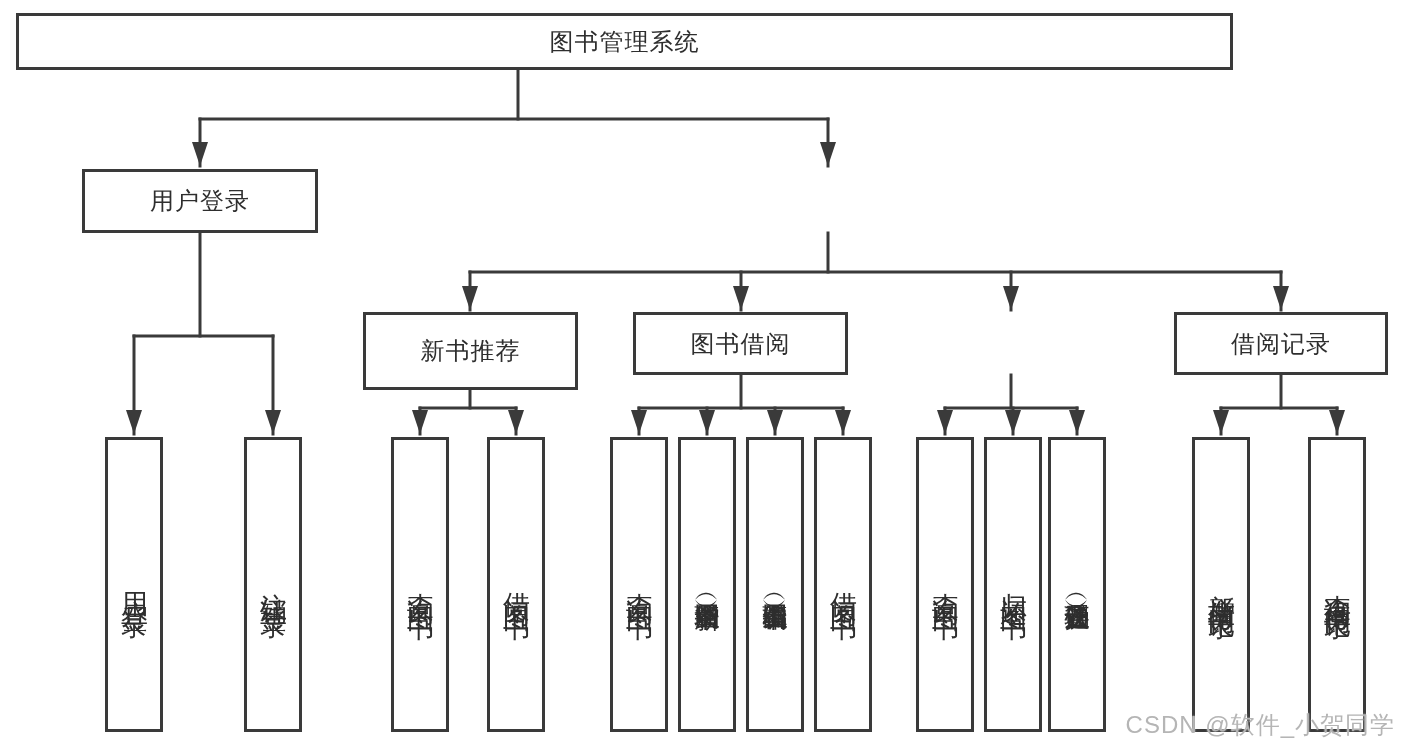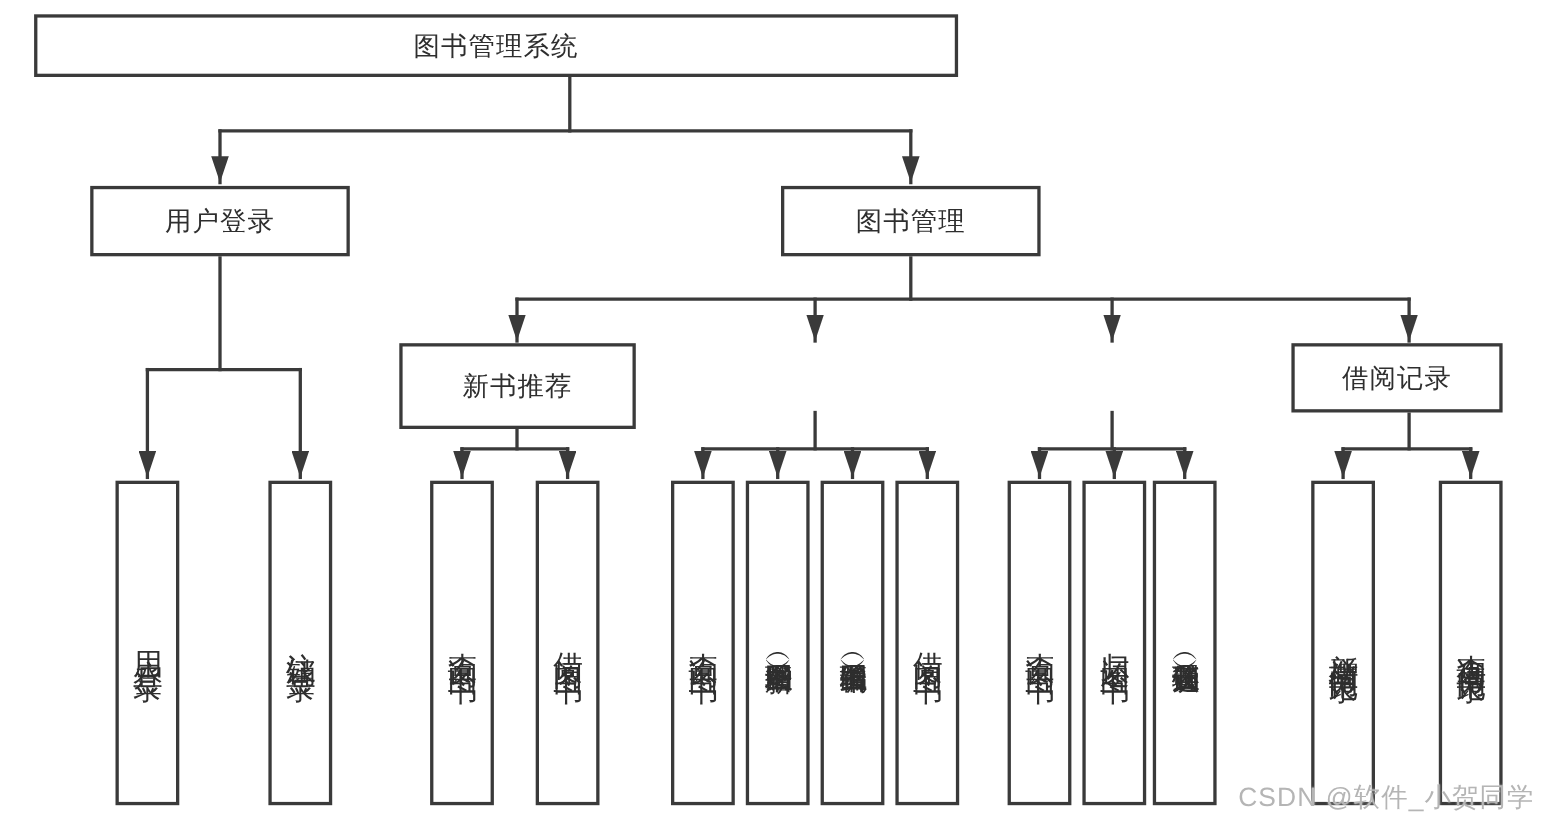--- a/index.html
+++ b/index.html
@@ -107,35 +107,35 @@
       <path d="M1013,408 V434" marker-end="url(#arw)"></path>
       <path d="M1077,408 V434" marker-end="url(#arw)"></path>
 
       <path d="M1281,375 V408"></path>
       <path d="M1221,408 H1337"></path>
       <path d="M1221,408 V434" marker-end="url(#arw)"></path>
       <path d="M1337,408 V434" marker-end="url(#arw)"></path>
     </g>
   </svg>
 
-  <div class="node hnode" style="left:31px; top:13px; width:840px; height:57px;">
+  <div class="node hnode" style="left:16px; top:13px; width:1217px; height:57px;">
     <span>图书管理系统</span>
   </div>
 
   <div class="node hnode" style="left:82px; top:169px; width:236px; height:64px;">
     <span>用户登录</span>
   </div>
-  <div class="node hnode" style="left:710px; top:169px; width:236px; height:64px;">
-    <span>图书管理</span>
-  </div>
 
   <div class="node hnode" style="left:363px; top:312px; width:215px; height:78px;">
     <span>新书推荐</span>
   </div>
-  <div class="node hnode" style="left:1174px; top:312px; width:192px; height:63px;">
+  <div class="node hnode" style="left:633px; top:312px; width:215px; height:63px;">
+    <span>图书借阅</span>
+  </div>
+  <div class="node hnode" style="left:1174px; top:312px; width:214px; height:63px;">
     <span>借阅记录</span>
   </div>
 
   <div class="node vnode sp4" style="left:105px; top:437px; width:58px; height:295px;">
     <span>用户登录</span>
   </div>
   <div class="node vnode sp4" style="left:244px; top:437px; width:58px; height:295px;">
     <span>注销登录</span>
   </div>
 

